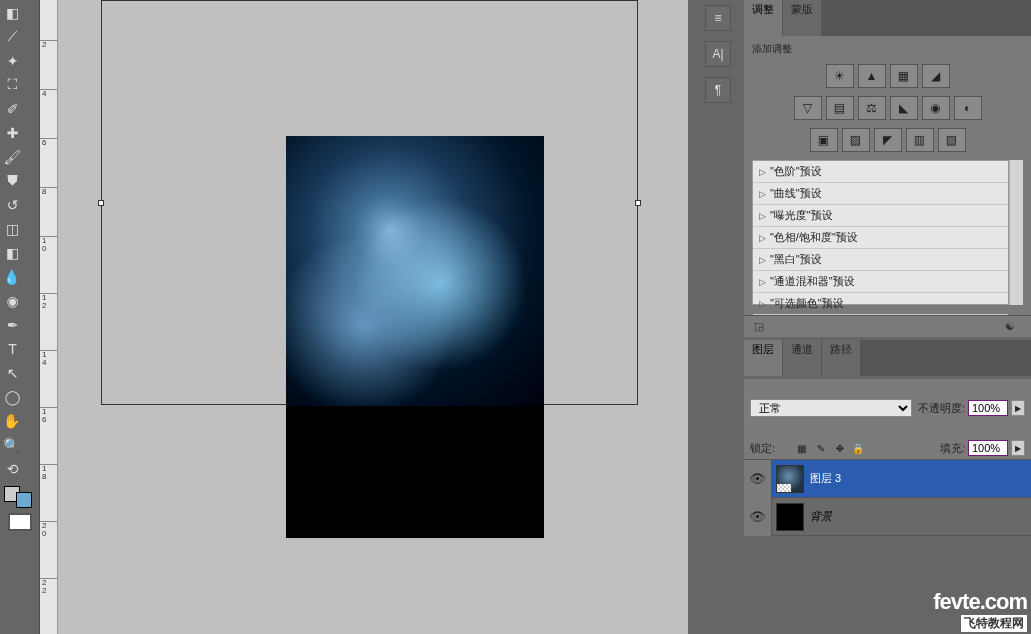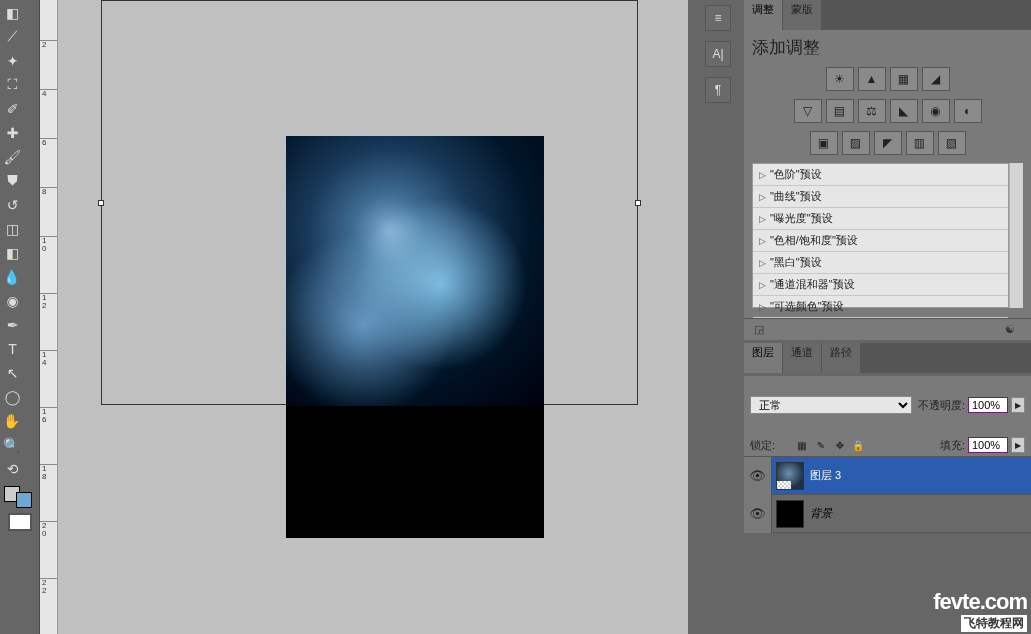--- a/index.html
+++ b/index.html
@@ -62,26 +62,26 @@
       background: #666;
     }
     .vert-tabs {
       position: absolute; left: 10px; top: 0; width: 40px;
       display: flex; flex-direction: column; align-items: center; gap: 10px; padding-top: 5px;
     }
     .vtab { width: 26px; height: 26px; background: #6a6a6a; border: 1px solid #555; display: flex; align-items: center; justify-content: center; color: #ddd; font-size: 12px; cursor: pointer; }
     
     .panels { position: absolute; left: 56px; top: 0; width: 287px; }
     
-    .panel-tabs { display: flex; height: 30px; background: #555; }
+    .panel-tabs { display: flex; height: 36px; background: #555; }
     .panel-tab { padding: 2px 8px; background: #696969; color: #222; font-size: 11px; border-right: 1px solid #555; cursor: pointer; }
     .panel-tab.active { background: #7a7a7a; color: #000; }
     
     .adj-panel { background: #7a7a7a; padding: 6px 8px 10px; }
-    .adj-label { color: #222; font-size: 17px; margin-bottom: 8px; }
+    .adj-label { color: #222; font-size: 10px; margin-bottom: 8px; }
     .adj-row { display: flex; justify-content: center; gap: 4px; margin-bottom: 8px; }
     .adj-btn { width: 28px; height: 24px; background: #8a8a8a; border: 1px solid #555; display: flex; align-items: center; justify-content: center; font-size: 12px; cursor: pointer; color: #222; }
     
     .preset-list { background: #e6e6e6; border: 1px solid #999; max-height: 145px; }
     .preset-item { display: flex; align-items: center; padding: 3px 6px; border-bottom: 1px solid #c8c8c8; font-size: 11px; color: #222; cursor: pointer; }
     .preset-arrow { color: #555; margin-right: 4px; font-size: 9px; }
     .preset-scrollbar { width: 14px; background: #d4d4d4; border-left: 1px solid #aaa; }
     .preset-wrap { display: flex; }
     .preset-content { flex: 1; }
     

